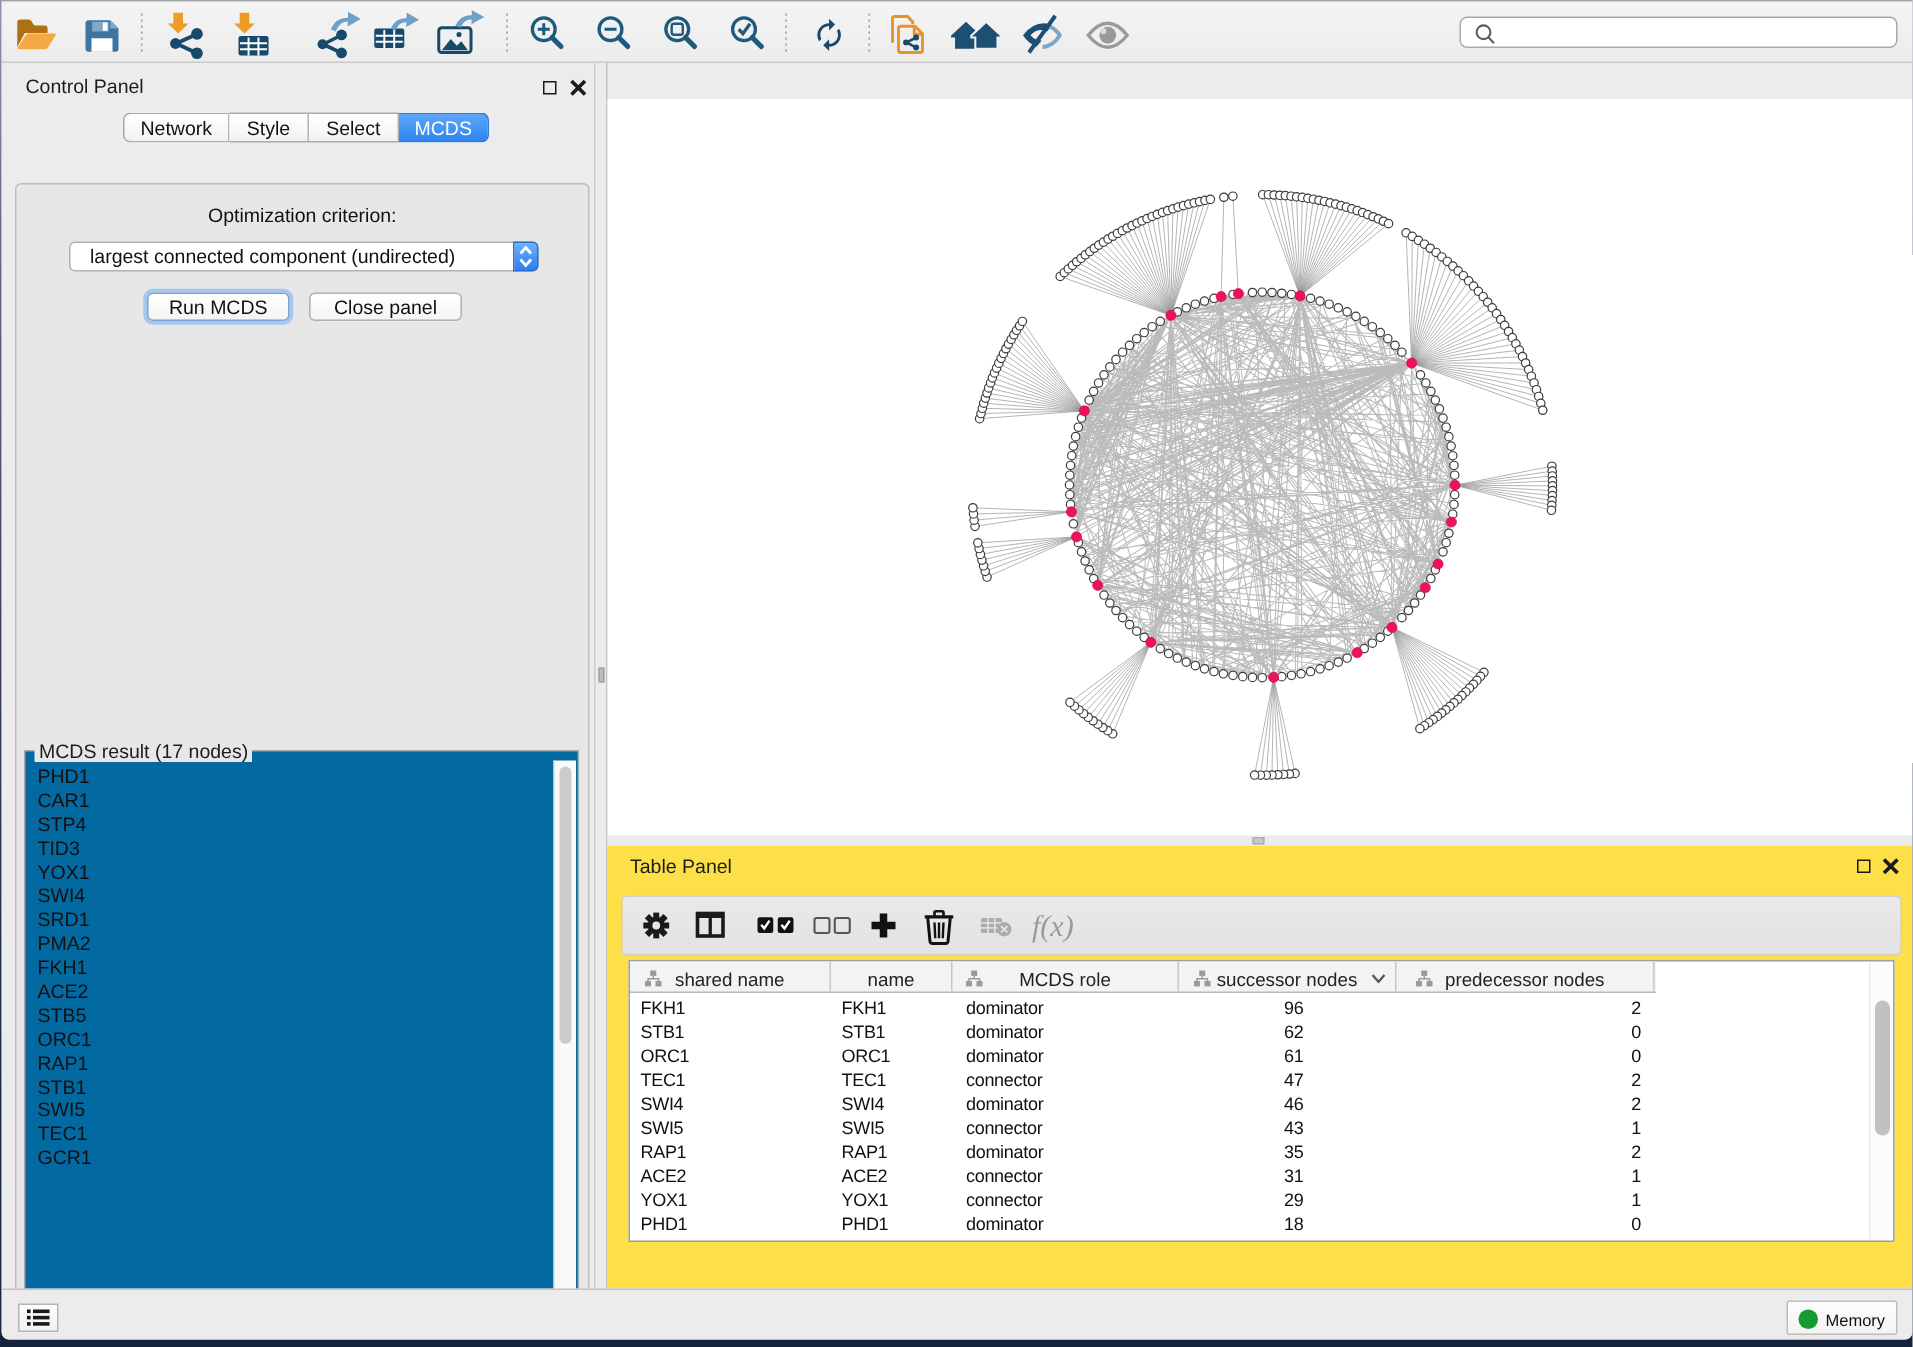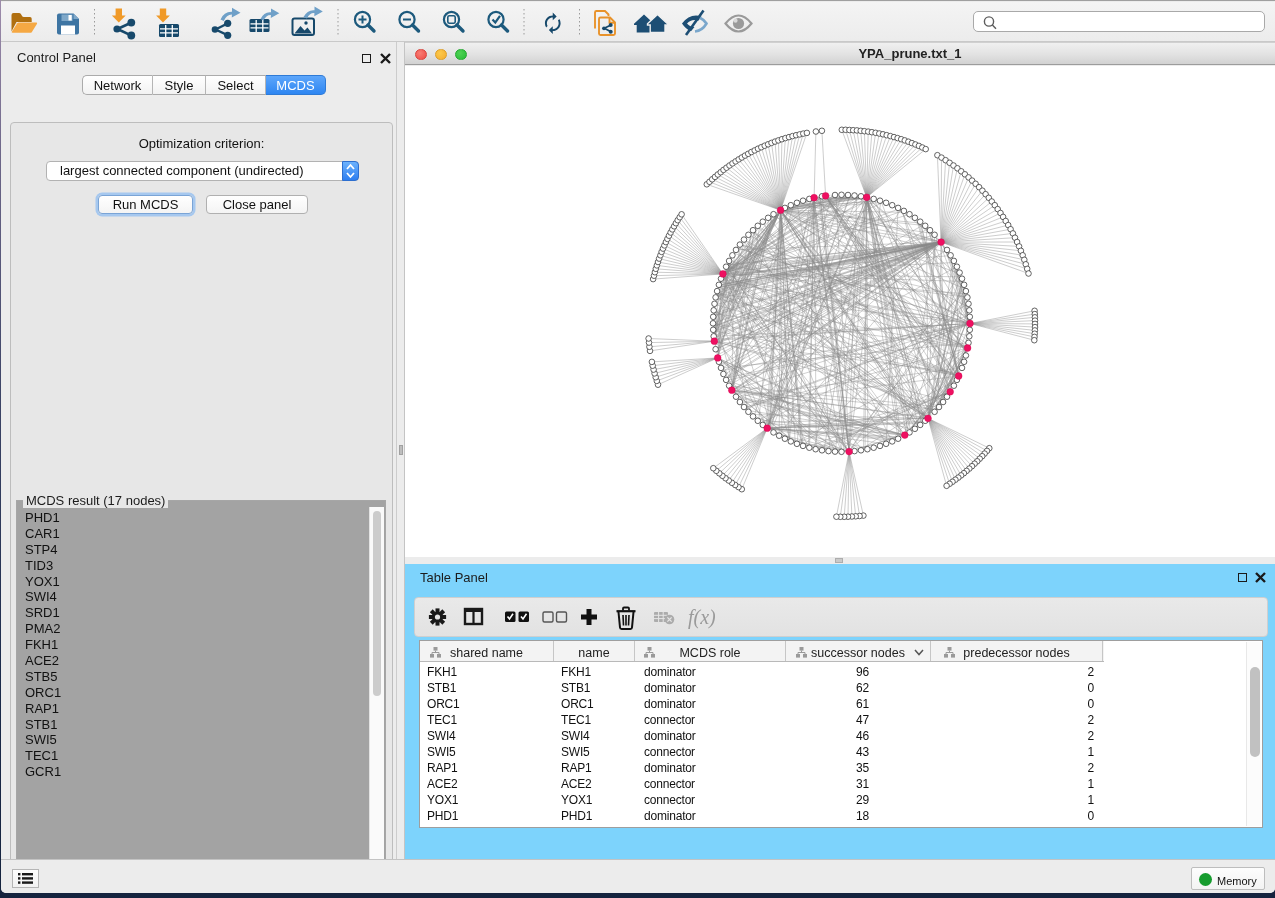--- a/index.html
+++ b/index.html
@@ -35,21 +35,21 @@
   background:#fff; border:1px solid #b2b2b2; border-radius:4px; font-size:13px; color:#111;
   line-height:18px; padding-left:13px; }
 #ddbtn { position:absolute; right:-1px; top:-1px; width:17px; height:20px;
   background:linear-gradient(180deg,#6cb2fd,#2d7ef0); border-radius:0 4px 4px 0;
   border:1px solid #2d6fd0; }
 .btn { position:absolute; height:19px; background:linear-gradient(180deg,#ffffff,#f4f4f4);
   border:1px solid #b0b0b0; border-radius:4px; font-size:13px; color:#111;
   display:flex; align-items:center; justify-content:center; }
 #runbtn { box-shadow:0 0 0 2.5px #a6c8ef; border-color:#7aa4d6; }
 #groupbox { position:absolute; left:5px; top:377px; width:370px; height:362px;
-  border:1px solid #a6a6a6; background:#a3a3a3; }
+  border:1px solid #a6a6a6; background:#0369a1; }
 #grouplabel { position:absolute; left:6px; top:-8px; background:#e7e7e7; padding:0 3px;
   font-size:13px; color:#1c1c1c; }
 #mcdslist { position:absolute; left:1px; top:9px; width:352px; bottom:1px; overflow:hidden;
   font-size:13px; color:#111; }
 #mcdslist div { height:15.9px; padding-left:7px; }
 #listsb { position:absolute; right:1px; top:6px; width:15px; bottom:1px; background:#fafafa;
   border-left:1px solid #e3e3e3; }
 #listsb .thumb { position:absolute; left:3px; top:4px; width:8px; height:185px;
   background:#cccccc; border-radius:5px; }
 
@@ -57,21 +57,21 @@
   border-left:1px solid #cccccc; border-right:1px solid #c4c4c4; }
 #vhandle { position:absolute; left:2px; top:403px; width:4px; height:10px; background:#bdbdbd; border:1px solid #a0a0a0; }
 
 #nettitle { position:absolute; left:404px; top:41px; width:870px; height:23px;
   background:linear-gradient(180deg,#f0f0f0 0%,#e2e2e2 55%,#d2d2d2 100%);
   border-bottom:1px solid #9c9c9c; border-top:1px solid #d0d0d0; }
 .light { position:absolute; top:5.5px; width:11.5px; height:11.5px; border-radius:50%; }
 #netcanvas { position:absolute; left:404px; top:65px; width:870px; height:491px; background:#fff; }
 #hsplit { position:absolute; left:404px; top:556px; width:870px; height:7px; background:#ececec; }
 
-#tpanel { position:absolute; left:404px; top:563px; width:870px; height:295px; background:#7dd3fc; }
+#tpanel { position:absolute; left:404px; top:563px; width:870px; height:295px; background:#fde047; }
 #ttoolbar { position:absolute; left:9px; top:33px; width:854px; height:40px;
   background:linear-gradient(180deg,#e9e9e9,#e2e2e2); border:1px solid #cfcfcf; border-radius:4px; }
 #ttable { position:absolute; left:14px; top:76px; width:844px; height:188px; background:#fff;
   border:1px solid #9e9e9e; }
 #thead { position:absolute; left:0; top:0; height:21px; width:684px; background:#f3f3f3;
   border-bottom:1px solid #b9b9b9; font-size:12.5px; color:#222; }
 .hcol { position:absolute; top:0; height:20px; border-right:1px solid #c6c6c6;
   display:flex; align-items:center; justify-content:center; padding-top:3px; }
 .trow { position:absolute; font-size:12px; letter-spacing:-0.2px; color:#111; height:16px; line-height:16px; width:100%; }
 .c0 { position:absolute; left:7px; } .c1 { position:absolute; left:141px; }
@@ -264,26 +264,20 @@
       </div>
       <div id="listsb">
             <div class="thumb"></div>
           </div>
     </div>
   </div>
 </div>
 <div id="vsplit">
       <div id="vhandle"></div>
     </div>
-<div id="nettitle">
-  <div class="light" style="left:10px;background:radial-gradient(circle at 40% 35%,#f87d74,#ef4b45);border:0.5px solid #d8443d"></div>
-  <div class="light" style="left:30px;background:radial-gradient(circle at 40% 35%,#fcc94a,#f4ad2f);border:0.5px solid #dd9e27"></div>
-  <div class="light" style="left:50px;background:radial-gradient(circle at 40% 35%,#4fd254,#27bc36);border:0.5px solid #24a830"></div>
-  <div style="position:absolute;left:450px;top:3px;width:110px;text-align:center;font-size:13px;font-weight:bold;color:#222">YPA_prune.txt_1</div>
-</div>
 <div id="netcanvas">
 <svg width="871" height="492" viewBox="0 0 871 492" xmlns="http://www.w3.org/2000/svg" style="position:absolute;left:0;top:0">
         <path d="M375.6 144.2L447.3 129.3M375.6 144.2L473.5 134.2M375.6 144.2L563.2 278.8M375.6 144.2L560.4 223.1M375.6 144.2L539.7 333.9M375.6 144.2L353.6 355.5M375.6 144.2L525.9 349.7M375.6 144.2L310.1 280.6M375.6 144.2L309.1 240.5M375.6 144.2L527.8 347.7M375.6 144.2L396.9 379.6M375.6 144.2L512.7 360.7M375.6 144.2L501.3 146.3M375.6 144.2L308.2 265.3M375.6 144.2L396.5 379.4M375.6 144.2L537.8 336.4M375.6 144.2L311.6 287.5M375.6 144.2L384.7 374.9M375.6 144.2L442.9 129.0M375.6 144.2L309.5 237.5M375.6 144.2L413.4 130.9M375.6 144.2L364.1 363.4M375.6 144.2L452.6 129.8M375.6 144.2L455.0 130.1M375.6 144.2L308.4 267.6M375.6 144.2L312.9 222.2M375.6 144.2L311.3 286.4M375.6 144.2L308.8 242.6M375.6 144.2L365.0 364.1M375.6 144.2L544.1 187.0M375.6 144.2L398.2 380.0M375.6 144.2L308.1 253.3M375.6 144.2L308.0 257.1M375.6 144.2L374.2 369.7M375.6 144.2L390.3 377.2M375.6 144.2L308.0 256.4M375.6 144.2L383.8 374.5M375.6 144.2L308.1 263.4M375.6 144.2L314.6 216.7M375.6 144.2L514.5 359.4M375.6 144.2L528.6 167.7M375.6 144.2L308.6 269.7M375.6 144.2L361.2 361.4M375.6 144.2L309.4 276.1M375.6 144.2L486.9 375.5M375.6 144.2L555.0 207.7M375.6 144.2L308.7 270.7M375.6 144.2L376.9 371.1M375.6 144.2L309.7 278.1M375.6 144.2L523.7 351.7M375.6 144.2L513.1 360.5M375.6 144.2L510.5 362.4M375.6 144.2L517.1 157.2M375.6 144.2L564.0 241.5M375.6 144.2L479.6 136.2M375.6 144.2L310.1 234.2M375.6 144.2L309.8 236.1M375.6 144.2L520.0 159.6M409.1 131.7L561.9 285.6M409.1 131.7L366.2 364.9M409.1 131.7L439.2 385.8M409.1 131.7L404.5 381.7M409.1 131.7L471.3 133.6M409.1 131.7L424.9 385.3M409.1 131.7L384.4 374.8M409.1 131.7L349.0 351.4M409.1 131.7L392.2 377.9M409.1 131.7L563.6 276.0M409.1 131.7L441.0 385.7M409.1 131.7L403.5 381.5M409.1 131.7L411.3 383.3M420.6 129.8L549.1 319.2M420.6 129.8L565.0 255.6M420.6 129.8L369.3 147.7M420.6 129.8L525.9 349.6M420.6 129.8L551.9 313.8M420.6 129.8L540.4 332.9M420.6 129.8L548.3 320.6M420.6 129.8L383.5 140.2M420.6 129.8L541.4 331.5M420.6 129.8L552.2 313.3M420.6 129.8L553.4 310.7M420.6 129.8L544.9 326.3M420.6 129.8L562.4 282.8M461.7 131.3L516.7 357.7M461.7 131.3L497.1 144.0M461.7 131.3L366.2 364.9M461.7 131.3L564.8 264.6M461.7 131.3L458.5 383.9M461.7 131.3L372.3 146.0M461.7 131.3L517.1 357.4M461.7 131.3L560.3 222.7M461.7 131.3L494.5 372.0M461.7 131.3L505.7 365.6M461.7 131.3L316.0 301.9M461.7 131.3L513.3 360.3M461.7 131.3L364.1 363.5M461.7 131.3L501.2 368.3M461.7 131.3L561.4 287.6M461.7 131.3L533.4 341.7M461.7 131.3L430.2 385.6M461.7 131.3L396.0 135.3M461.7 131.3L528.5 347.0M461.7 131.3L310.5 232.1M461.7 131.3L409.1 382.8M461.7 131.3L418.9 384.6M461.7 131.3L380.7 141.5M461.7 131.3L460.1 383.6M461.7 131.3L561.6 286.5M461.7 131.3L385.0 139.6M461.7 131.3L496.2 371.1M461.7 131.3L436.2 385.8M461.7 131.3L400.9 133.8M461.7 131.3L462.9 383.1M461.7 131.3L373.0 145.6M461.7 131.3L534.1 340.9M461.7 131.3L556.9 212.4M461.7 131.3L408.6 131.9M461.7 131.3L503.3 367.1M461.7 131.3L519.4 355.5M536.1 176.1L313.0 221.9M536.1 176.1L316.0 212.6M536.1 176.1L308.0 260.7M536.1 176.1L312.2 224.8M536.1 176.1L308.2 250.4M536.1 176.1L392.3 136.6M536.1 176.1L316.2 302.5M536.1 176.1L375.6 144.1M536.1 176.1L491.5 141.2M536.1 176.1L327.0 324.6M536.1 176.1L560.5 223.5M536.1 176.1L320.9 313.3M536.1 176.1L308.0 260.6M536.1 176.1L308.8 271.6M536.1 176.1L322.1 198.7M536.1 176.1L313.7 219.4M536.1 176.1L312.0 289.1M536.1 176.1L317.4 305.5M536.1 176.1L540.4 332.9M536.1 176.1L313.8 219.3M536.1 176.1L316.1 212.3M536.1 176.1L312.5 223.6M536.1 176.1L533.0 342.1M536.1 176.1L364.5 150.9M536.1 176.1L342.2 344.6M536.1 176.1L313.9 218.8M536.1 176.1L320.3 312.1M536.1 176.1L310.7 283.3M536.1 176.1L311.7 226.5M536.1 176.1L318.1 207.4M536.1 176.1L308.2 249.5M536.1 176.1L311.3 286.2M536.1 176.1L318.8 308.9M536.1 176.1L309.6 277.8M536.1 176.1L328.9 327.6M536.1 176.1L308.2 265.3M536.1 176.1L327.5 325.3M536.1 176.1L501.0 146.2M536.1 176.1L562.5 232.1M536.1 176.1L310.2 233.8M536.1 176.1L308.3 266.3M536.1 176.1L308.2 263.6M536.1 176.1L373.2 369.1M536.1 176.1L309.3 239.2M536.1 176.1L310.7 283.6M536.1 176.1L308.0 257.3M536.1 176.1L309.8 279.0M536.1 176.1L308.4 247.7M536.1 176.1L318.9 205.6M536.1 176.1L313.1 221.6M536.1 176.1L554.7 207.0M536.1 176.1L315.0 299.2M536.1 176.1L311.1 229.1M536.1 176.1L400.9 133.8M536.1 176.1L308.6 270.1M536.1 176.1L319.7 203.7M536.1 176.1L321.8 199.4M536.1 176.1L331.1 183.8M536.1 176.1L316.6 211.1M536.1 176.1L313.2 221.2M565.0 257.5L322.8 197.5M565.0 257.5L494.2 142.5M565.0 257.5L320.4 312.4M565.0 257.5L531.0 344.4M565.0 257.5L314.9 215.9M565.0 257.5L543.5 186.2M565.0 257.5L315.9 213.0M565.0 257.5L520.5 160.0M565.0 257.5L309.2 274.5M565.0 257.5L548.0 193.5M565.0 257.5L453.9 130.0M565.0 257.5L332.4 182.0M565.0 257.5L309.0 273.3M565.0 257.5L372.0 146.2M565.0 257.5L340.6 342.8M565.0 257.5L311.4 227.9M565.0 257.5L339.6 341.7M565.0 257.5L321.5 314.6M565.0 257.5L533.0 172.4M565.0 257.5L539.0 179.7M565.0 257.5L377.2 143.3M565.0 257.5L550.5 198.0M565.0 257.5L329.5 328.5M565.0 257.5L355.7 357.2M565.0 257.5L317.1 304.7M565.0 257.5L332.7 181.6M565.0 257.5L308.7 270.4M565.0 257.5L549.8 196.7M317.9 207.9L564.4 270.1M317.9 207.9L458.3 130.7M317.9 207.9L556.3 210.8M317.9 207.9L443.6 385.6M317.9 207.9L457.3 384.1M317.9 207.9L418.5 130.1M317.9 207.9L561.6 227.9M317.9 207.9L399.5 380.4M317.9 207.9L504.4 148.2M317.9 207.9L521.7 353.5M317.9 207.9L536.8 177.0M317.9 207.9L498.4 144.7M317.9 207.9L378.5 142.6M317.9 207.9L403.7 381.5M317.9 207.9L343.3 345.7M317.9 207.9L440.7 128.9M317.9 207.9L506.5 365.1M317.9 207.9L367.9 366.0M317.9 207.9L425.3 129.3M317.9 207.9L455.2 130.2M317.9 207.9L545.7 189.6M317.9 207.9L479.1 136.1M317.9 207.9L466.7 132.4M317.9 207.9L433.6 385.8M317.9 207.9L558.0 215.4M317.9 207.9L443.5 129.0M317.9 207.9L395.6 135.5M317.9 207.9L379.8 142.0M317.9 207.9L438.9 128.8M317.9 207.9L418.0 130.1M317.9 207.9L429.1 129.0M317.9 207.9L549.7 196.5M317.9 207.9L412.3 131.1M317.9 207.9L445.1 129.1M317.9 207.9L494.6 142.7M317.9 207.9L371.7 146.3M309.3 275.2L423.0 385.1M309.3 275.2L539.4 334.2M309.3 275.2L340.9 171.5M309.3 275.2L554.9 307.2M309.3 275.2L314.9 215.6M309.3 275.2L324.1 195.0M309.3 275.2L321.1 200.9M309.3 275.2L326.5 190.8M309.3 275.2L518.9 158.7M309.3 275.2L534.6 340.3M312.7 291.9L434.0 385.8M312.7 291.9L488.4 374.9M312.7 291.9L453.2 384.7M312.7 291.9L456.6 384.2M312.7 291.9L422.3 385.0M312.7 291.9L352.1 160.4M312.7 291.9L351.6 353.7M312.7 291.9L325.0 193.4M312.7 291.9L322.3 198.5M312.7 291.9L347.1 165.0M312.7 291.9L336.3 176.8M312.7 291.9L335.9 337.3M312.7 291.9L316.5 211.4M312.7 291.9L523.1 162.4M312.7 291.9L491.7 373.3M326.8 324.2L355.1 157.9M326.8 324.2L522.9 352.4M326.8 324.2L440.0 385.8M326.8 324.2L384.4 139.8M326.8 324.2L364.4 151.0M326.8 324.2L367.1 149.1M326.8 324.2L551.8 200.6M326.8 324.2L482.9 377.1M326.8 324.2L389.5 137.7M326.8 324.2L564.7 249.2M326.8 324.2L367.9 148.7M326.8 324.2L329.1 186.7M326.8 324.2L391.7 377.7M326.8 324.2L509.2 363.3M326.8 324.2L346.1 166.0M326.8 324.2L523.5 351.9M326.8 324.2L531.9 343.4M326.8 324.2L390.2 377.2M326.8 324.2L349.2 163.0M362.2 362.2L436.6 128.8M362.2 362.2L519.7 355.2M362.2 362.2L529.3 346.2M362.2 362.2L466.0 382.4M362.2 362.2L495.8 143.3M362.2 362.2L518.3 356.4M362.2 362.2L494.6 371.9M362.2 362.2L463.8 131.7M362.2 362.2L452.5 129.8M362.2 362.2L481.1 377.8M362.2 362.2L413.2 383.7M362.2 362.2L406.0 132.5M362.2 362.2L309.1 240.3M362.2 362.2L308.1 263.4M362.2 362.2L517.1 357.4M362.2 362.2L378.4 142.7M362.2 362.2L496.3 371.0M362.2 362.2L469.0 133.0M362.2 362.2L492.0 373.2M362.2 362.2L406.9 382.3M362.2 362.2L444.9 129.1M362.2 362.2L426.8 129.2M362.2 362.2L523.9 351.5M362.2 362.2L489.3 374.5M362.2 362.2L445.4 129.1M444.1 385.6L311.4 228.1M444.1 385.6L431.1 128.9M444.1 385.6L502.2 367.8M444.1 385.6L475.8 135.0M444.1 385.6L407.4 132.1M444.1 385.6L347.4 349.8M444.1 385.6L502.2 367.7M444.1 385.6L415.1 130.6M444.1 385.6L554.9 207.4M444.1 385.6L417.3 130.2M444.1 385.6L451.7 129.7M444.1 385.6L308.9 241.7M444.1 385.6L321.6 199.7M444.1 385.6L393.7 378.5M444.1 385.6L461.6 131.3M444.1 385.6L321.7 199.6M444.1 385.6L413.7 130.8M444.1 385.6L381.8 373.6M444.1 385.6L559.6 220.6M444.1 385.6L370.0 367.3M444.1 385.6L415.1 130.6M499.8 369.1L330.4 329.8M499.8 369.1L351.3 353.5M499.8 369.1L556.5 303.2M499.8 369.1L311.4 227.9M499.8 369.1L554.3 308.7M499.8 369.1L555.8 209.6M499.8 369.1L325.1 321.3M499.8 369.1L323.8 319.1M499.8 369.1L531.9 171.2M499.8 369.1L333.4 334.0M499.8 369.1L355.0 356.7M499.8 369.1L557.8 299.8M499.8 369.1L342.1 344.4M499.8 369.1L339.3 173.2M499.8 369.1L554.3 308.7M499.8 369.1L348.2 163.9M499.8 369.1L331.4 331.3M523.0 352.3L354.6 356.3M523.0 352.3L335.8 177.5M523.0 352.3L313.5 220.2M523.0 352.3L363.7 151.4M523.0 352.3L529.7 168.8M523.0 352.3L558.0 215.4M523.0 352.3L348.4 163.7M523.0 352.3L548.1 193.6M523.0 352.3L321.9 199.1M523.0 352.3L346.0 348.5M523.0 352.3L551.5 199.9M523.0 352.3L560.7 224.3M523.0 352.3L557.3 213.4M523.0 352.3L312.2 224.7M523.0 352.3L564.6 247.8M523.0 352.3L521.5 161.0M523.0 352.3L330.7 184.4M523.0 352.3L564.7 248.0M523.0 352.3L319.3 204.7M523.0 352.3L318.5 206.5M523.0 352.3L322.6 197.9M523.0 352.3L557.4 213.9M523.0 352.3L352.4 160.2M523.0 352.3L564.0 241.3M523.0 352.3L564.7 248.4M545.2 325.8L369.0 147.9M545.2 325.8L454.1 384.6M545.2 325.8L496.3 371.0M545.2 325.8L559.7 220.7M545.2 325.8L409.4 382.9M545.2 325.8L497.0 143.9M545.2 325.8L476.1 135.0M545.2 325.8L564.8 263.6M545.2 325.8L412.1 383.5M545.2 325.8L402.6 381.3M545.2 325.8L547.7 192.9M545.2 325.8L469.2 133.0M545.2 325.8L389.3 376.8M553.7 310.0L497.2 144.1M553.7 310.0L308.2 264.7M553.7 310.0L515.4 155.9M553.7 310.0L511.7 153.1M553.7 310.0L399.2 134.3M553.7 310.0L318.3 206.9M553.7 310.0L311.4 228.0M553.7 310.0L314.1 218.1M553.7 310.0L514.9 155.5M553.7 310.0L309.4 238.3M553.7 310.0L526.2 165.3M553.7 310.0L422.7 129.5M553.7 310.0L335.8 337.1M553.7 310.0L524.1 163.2M553.7 310.0L551.6 200.3M553.7 310.0L308.0 257.0M553.7 310.0L513.2 154.2M562.6 282.0L533.3 341.8M562.6 282.0L324.6 194.1M562.6 282.0L308.4 247.6M562.6 282.0L526.9 348.7M562.6 282.0L530.0 345.4M562.6 282.0L530.8 344.6M562.6 282.0L346.3 165.8M562.6 282.0L316.6 211.0M562.6 282.0L527.9 347.6M562.6 282.0L343.3 168.8M562.6 282.0L510.4 362.4M562.6 282.0L328.9 187.0M562.6 282.0L339.6 341.7M562.6 282.0L442.6 385.7M562.6 282.0L389.8 377.0M562.6 282.0L504.0 366.7M562.6 282.0L485.4 376.2M562.6 282.0L558.8 217.9M562.6 282.0L534.3 340.6M562.6 282.0L352.3 160.3M562.6 282.0L310.4 232.5M493.1 141.9L481.1 377.8M562.4 231.4L321.1 200.7M327.4 189.3L308.7 270.3M534.0 341.0L324.1 319.7M562.4 231.4L334.9 178.6M313.9 218.8L357.8 155.7M481.1 377.8L357.8 155.7M352.8 354.8L563.5 237.8M308.7 244.3L331.0 330.7M398.0 379.9L560.9 225.1M562.4 231.4L436.5 385.8M493.1 372.7L456.0 130.3M321.1 313.9L443.0 129.0M436.5 385.8L348.0 164.2M417.0 384.3L551.9 313.9M391.9 136.8L436.5 385.8M308.0 257.3L529.6 345.8M385.8 375.4L324.1 194.9M468.7 132.9L321.1 313.9M529.6 168.8L310.6 231.4M312.1 225.1L504.5 366.4M339.0 173.6L559.1 295.8M339.0 173.6L430.0 385.6M379.9 372.7L436.5 385.8M564.8 250.8L334.9 178.6M379.9 141.9L475.0 134.7M321.1 313.9L487.2 375.4M331.0 330.7L557.0 301.9M515.2 358.9L308.7 244.3M542.0 183.9L324.1 319.7M316.0 301.9L563.5 276.8M430.0 129.0L308.2 263.8" fill="none" stroke="#8a8a8a" stroke-width="0.7" stroke-opacity="0.58"></path>
         <path d="M375.6 144.2L301.8 118.3M375.6 144.2L304.5 115.8M375.6 144.2L307.2 113.3M375.6 144.2L310.0 110.9M375.6 144.2L312.8 108.5M375.6 144.2L315.7 106.2M375.6 144.2L318.5 103.9M375.6 144.2L321.5 101.7M375.6 144.2L324.5 99.5M375.6 144.2L327.5 97.4M375.6 144.2L330.6 95.4M375.6 144.2L333.7 93.4M375.6 144.2L336.8 91.5M375.6 144.2L340.0 89.6M375.6 144.2L343.2 87.8M375.6 144.2L346.4 86.0M375.6 144.2L349.7 84.4M375.6 144.2L353.0 82.7M375.6 144.2L356.3 81.2M375.6 144.2L359.7 79.7M375.6 144.2L363.1 78.3M375.6 144.2L366.5 76.9M375.6 144.2L370.0 75.6M375.6 144.2L373.4 74.4M375.6 144.2L376.9 73.2M375.6 144.2L380.4 72.1M375.6 144.2L384.0 71.1M375.6 144.2L387.5 70.1M375.6 144.2L391.1 69.2M375.6 144.2L394.7 68.4M375.6 144.2L398.3 67.6M375.6 144.2L401.9 66.9M409.1 131.7L410.9 65.5M420.6 129.8L416.9 64.8M461.7 131.3L436.8 63.8M461.7 131.3L440.6 63.8M461.7 131.3L444.4 64.0M461.7 131.3L448.2 64.2M461.7 131.3L451.9 64.4M461.7 131.3L455.7 64.8M461.7 131.3L459.4 65.2M461.7 131.3L463.2 65.6M461.7 131.3L466.9 66.2M461.7 131.3L470.6 66.8M461.7 131.3L474.3 67.5M461.7 131.3L478.0 68.3M461.7 131.3L481.7 69.2M461.7 131.3L485.4 70.1M461.7 131.3L489.0 71.1M461.7 131.3L492.6 72.1M461.7 131.3L496.2 73.2M461.7 131.3L499.8 74.4M461.7 131.3L503.4 75.7M461.7 131.3L506.9 77.1M461.7 131.3L510.4 78.5M461.7 131.3L513.9 79.9M461.7 131.3L517.3 81.5M461.7 131.3L520.7 83.1M536.1 176.1L532.4 89.2M536.1 176.1L536.5 91.6M536.1 176.1L540.6 94.2M536.1 176.1L544.6 96.8M536.1 176.1L548.5 99.5M536.1 176.1L552.4 102.3M536.1 176.1L556.2 105.3M536.1 176.1L559.9 108.3M536.1 176.1L563.6 111.4M536.1 176.1L567.1 114.6M536.1 176.1L570.6 117.8M536.1 176.1L574.1 121.2M536.1 176.1L577.4 124.7M536.1 176.1L580.6 128.2M536.1 176.1L583.8 131.8M536.1 176.1L586.8 135.5M536.1 176.1L589.8 139.2M536.1 176.1L592.7 143.1M536.1 176.1L595.5 147.0M536.1 176.1L598.1 150.9M536.1 176.1L600.7 155.0M536.1 176.1L603.2 159.1M536.1 176.1L605.6 163.2M536.1 176.1L607.9 167.4M536.1 176.1L610.0 171.7M536.1 176.1L612.1 176.0M536.1 176.1L614.1 180.4M536.1 176.1L615.9 184.8M536.1 176.1L617.7 189.3M536.1 176.1L619.3 193.8M536.1 176.1L620.8 198.3M536.1 176.1L622.2 202.9M536.1 176.1L623.5 207.5M565.0 257.5L629.6 244.8M565.0 257.5L629.8 248.1M565.0 257.5L629.9 251.3M565.0 257.5L630.0 254.6M565.0 257.5L630.0 257.9M565.0 257.5L630.0 261.1M565.0 257.5L629.9 264.4M565.0 257.5L629.7 267.7M565.0 257.5L629.5 270.9M565.0 257.5L629.3 274.2M317.9 207.9L248.1 213.1M317.9 207.9L249.0 209.7M317.9 207.9L249.9 206.2M317.9 207.9L250.8 202.8M317.9 207.9L251.9 199.4M317.9 207.9L253.0 196.0M317.9 207.9L254.1 192.6M317.9 207.9L255.4 189.3M317.9 207.9L256.6 185.9M317.9 207.9L258.0 182.6M317.9 207.9L259.4 179.4M317.9 207.9L260.9 176.1M317.9 207.9L262.4 172.9M317.9 207.9L264.0 169.7M317.9 207.9L265.6 166.5M317.9 207.9L267.3 163.4M317.9 207.9L269.1 160.3M317.9 207.9L270.9 157.2M317.9 207.9L272.7 154.2M317.9 207.9L274.7 151.2M317.9 207.9L276.6 148.3M309.3 275.2L245.0 284.9M309.3 275.2L244.4 280.8M309.3 275.2L244.0 276.6M309.3 275.2L243.6 272.5M312.7 291.9L253.0 318.7M312.7 291.9L251.8 314.9M312.7 291.9L250.7 311.2M312.7 291.9L249.6 307.4M312.7 291.9L248.6 303.6M312.7 291.9L247.7 299.7M312.7 291.9L246.9 295.9M362.2 362.2L336.8 423.2M362.2 362.2L333.5 421.1M362.2 362.2L330.2 419.0M362.2 362.2L326.9 416.8M362.2 362.2L323.7 414.5M362.2 362.2L320.5 412.2M362.2 362.2L317.4 409.8M362.2 362.2L314.3 407.3M362.2 362.2L311.3 404.8M362.2 362.2L308.3 402.2M444.1 385.6L458.4 449.6M444.1 385.6L454.6 450.0M444.1 385.6L450.7 450.3M444.1 385.6L446.9 450.5M444.1 385.6L443.0 450.7M444.1 385.6L439.2 450.8M444.1 385.6L435.3 450.8M444.1 385.6L431.4 450.7M523.0 352.3L584.3 382.2M523.0 352.3L582.0 384.9M523.0 352.3L579.6 387.6M523.0 352.3L577.2 390.2M523.0 352.3L574.7 392.7M523.0 352.3L572.2 395.3M523.0 352.3L569.6 397.7M523.0 352.3L567.0 400.2M523.0 352.3L564.3 402.6M523.0 352.3L561.6 404.9M523.0 352.3L558.9 407.2M523.0 352.3L556.1 409.4M523.0 352.3L553.3 411.6M523.0 352.3L550.4 413.7M523.0 352.3L547.5 415.8M523.0 352.3L544.6 417.8M523.0 352.3L541.6 419.8" fill="none" stroke="#979797" stroke-width="0.65" stroke-opacity="0.75"></path>
         <g fill="#fff" stroke="#3c3c3c" stroke-width="0.8">
           <circle cx="308.0" cy="257.3" r="2.8"></circle>
           <circle cx="308.2" cy="250.8" r="2.8"></circle>
           <circle cx="308.7" cy="244.3" r="2.8"></circle>
           <circle cx="309.5" cy="237.8" r="2.8"></circle>
           <circle cx="310.6" cy="231.4" r="2.8"></circle>

